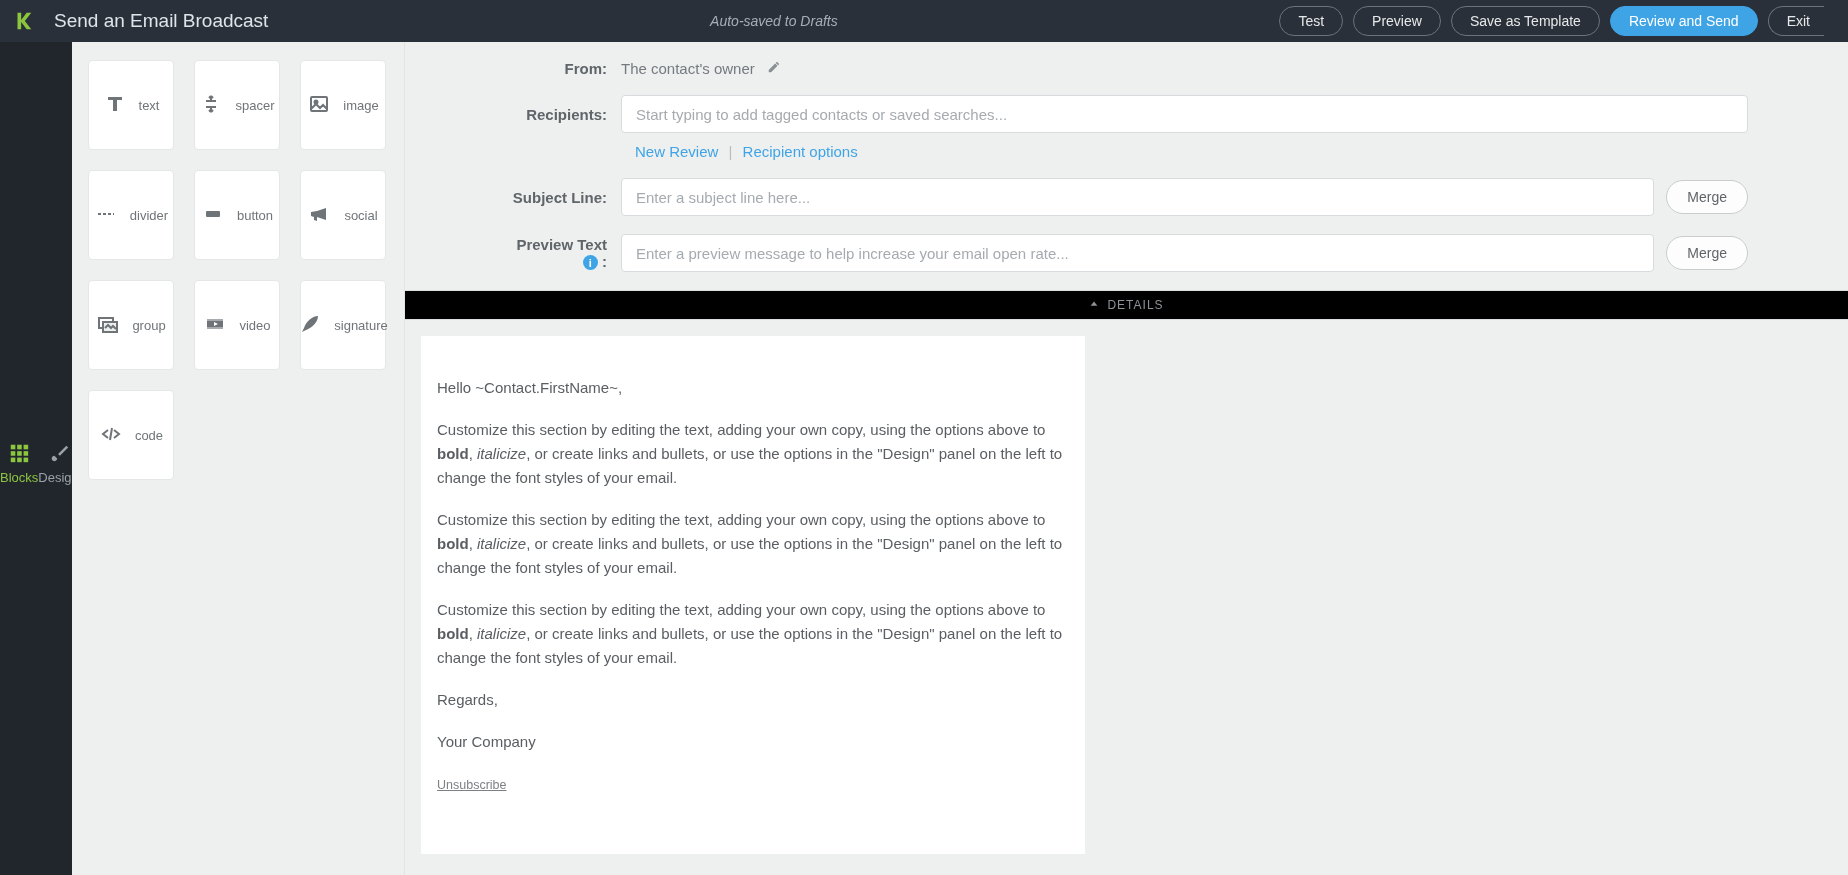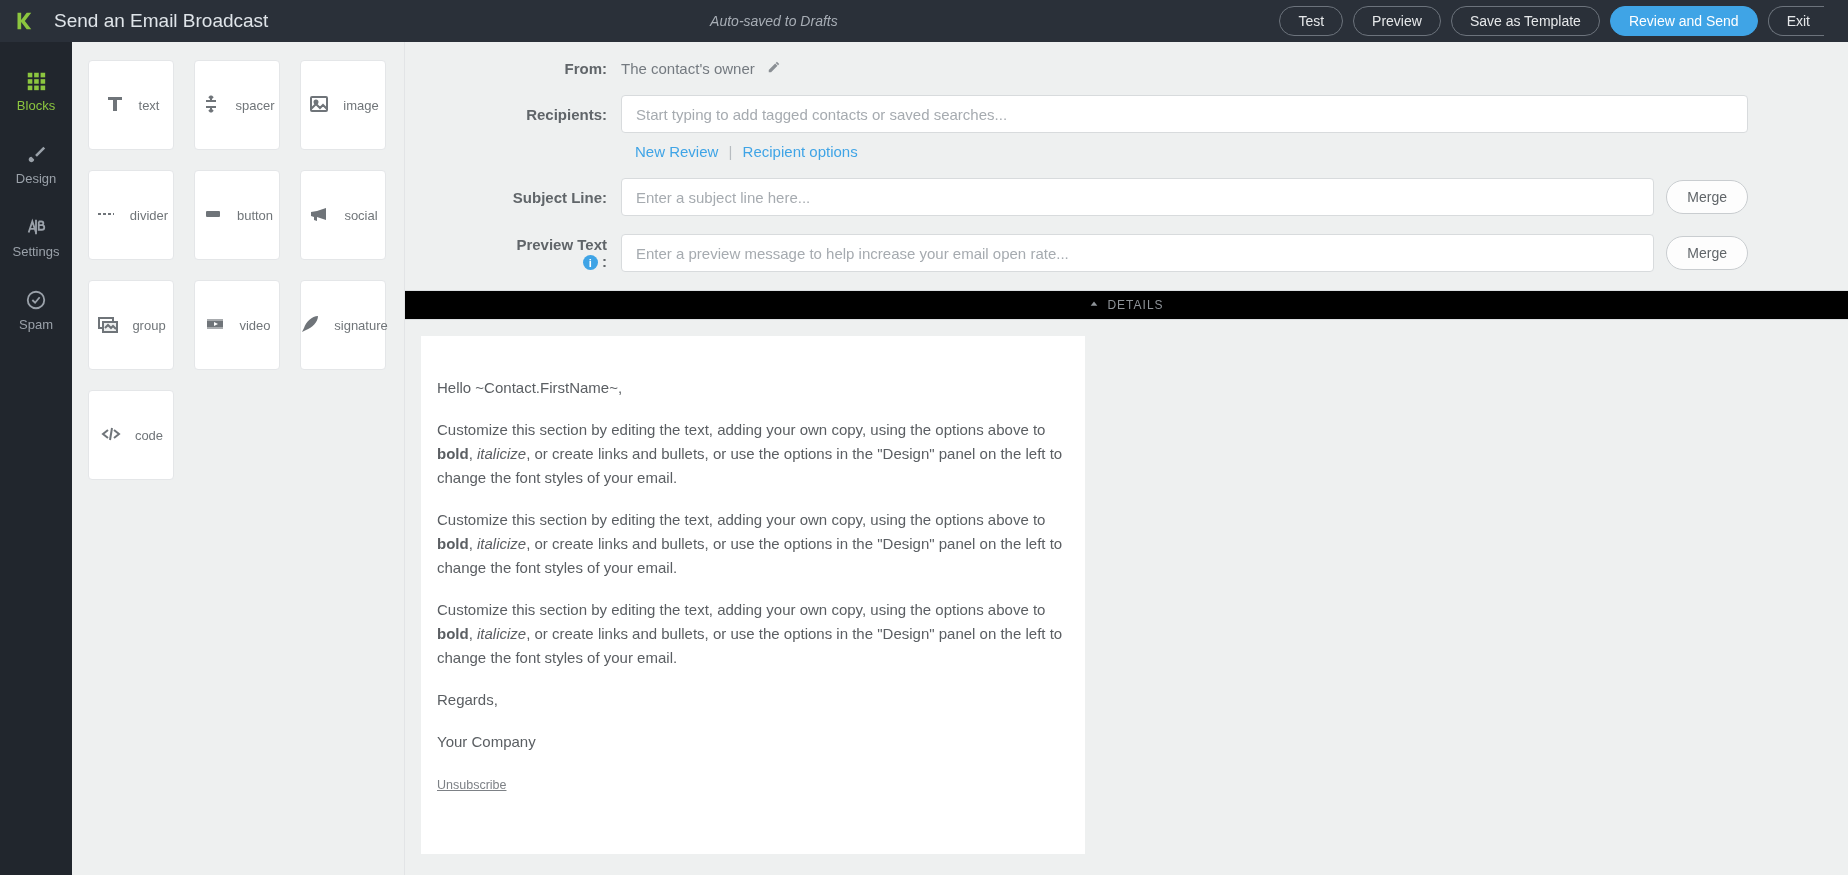--- a/index.html
+++ b/index.html
@@ -73,21 +73,20 @@
   .main {
     display: flex;
     height: calc(100% - 42px);
   }
 
   
   .rail {
     width: 72px;
     background: #21262d;
     display: flex;
-    flex-direction: column;
     align-items: center;
     padding-top: 16px;
   }
   .rail-item {
     width: 100%;
     text-align: center;
     padding: 12px 0 18px 0;
     color: #9aa1a9;
     font-size: 13px;
     cursor: pointer;

